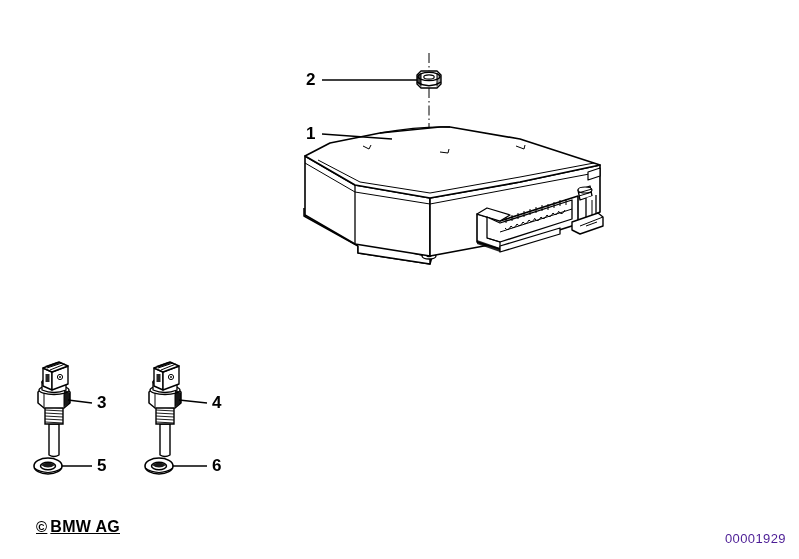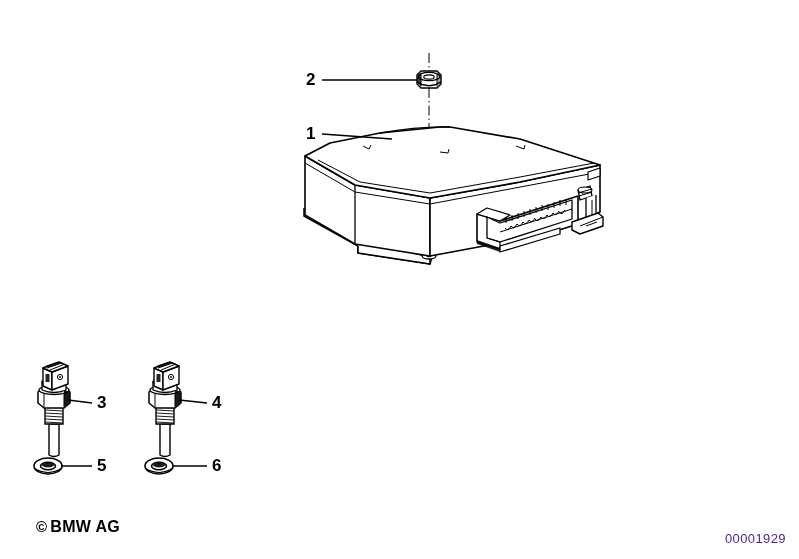--- a/index.html
+++ b/index.html
@@ -36,20 +36,21 @@
   #copyright {
     position: absolute;
     left: 36px;
     top: 518px;
     font-family: "Liberation Sans", sans-serif;
     font-weight: bold;
     font-size: 16px;
     color: #000000;
     letter-spacing: 0.3px;
     white-space: nowrap;
+    text-decoration: underline;
   }
   #copyright .cmark {
     font-weight: bold;
     font-size: 15px;
     margin-right: 3px;
   }
   #diagram-id {
     position: absolute;
     right: 13px;
     top: 531px;

